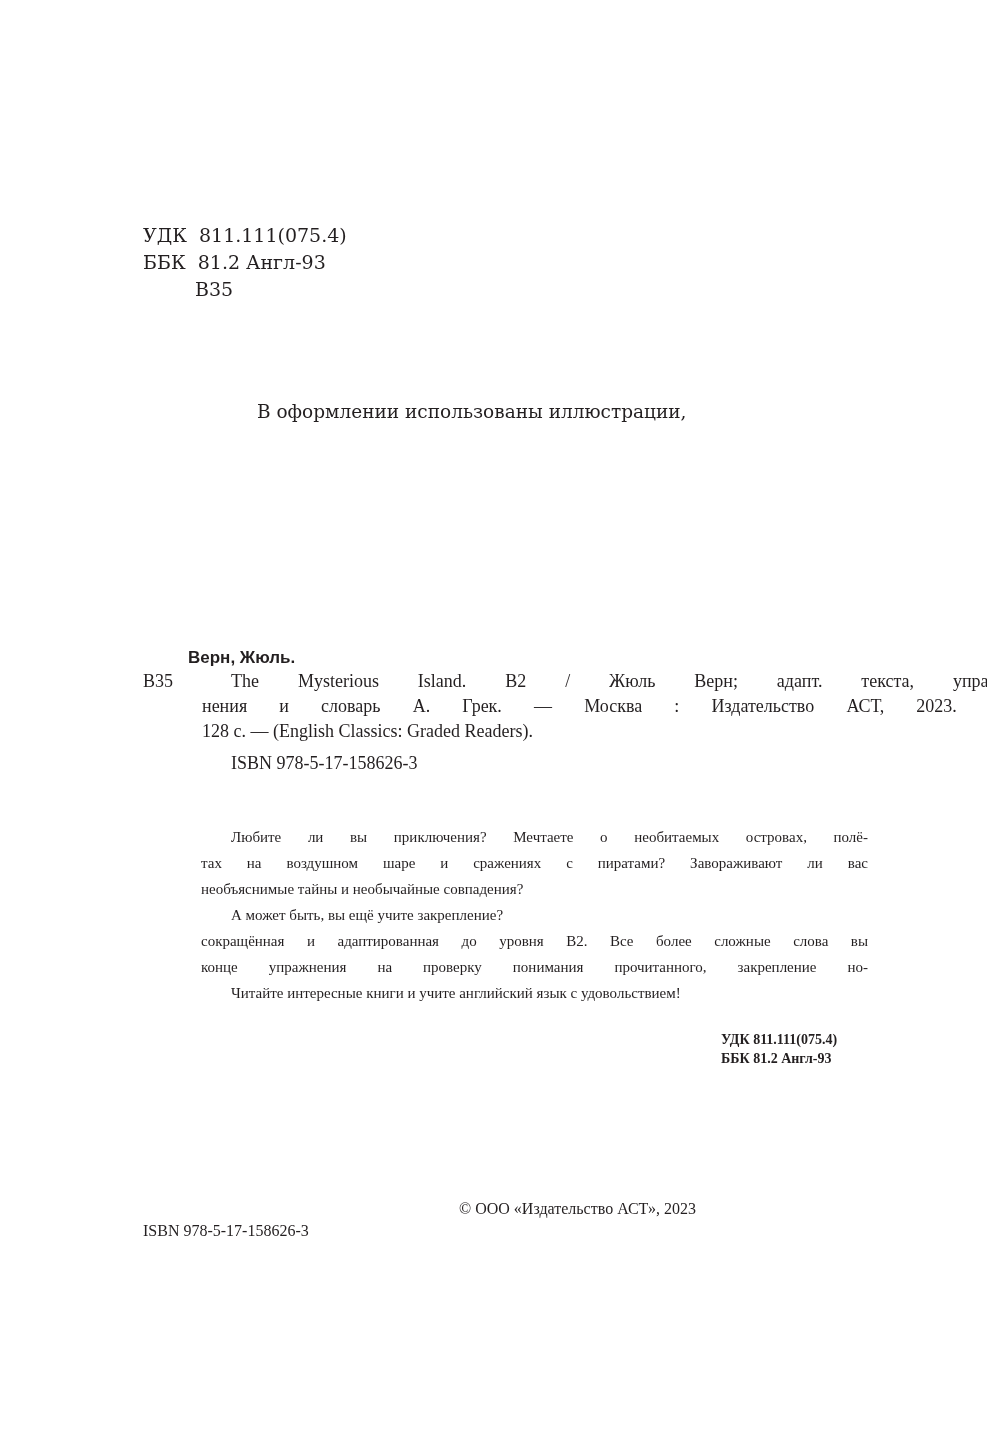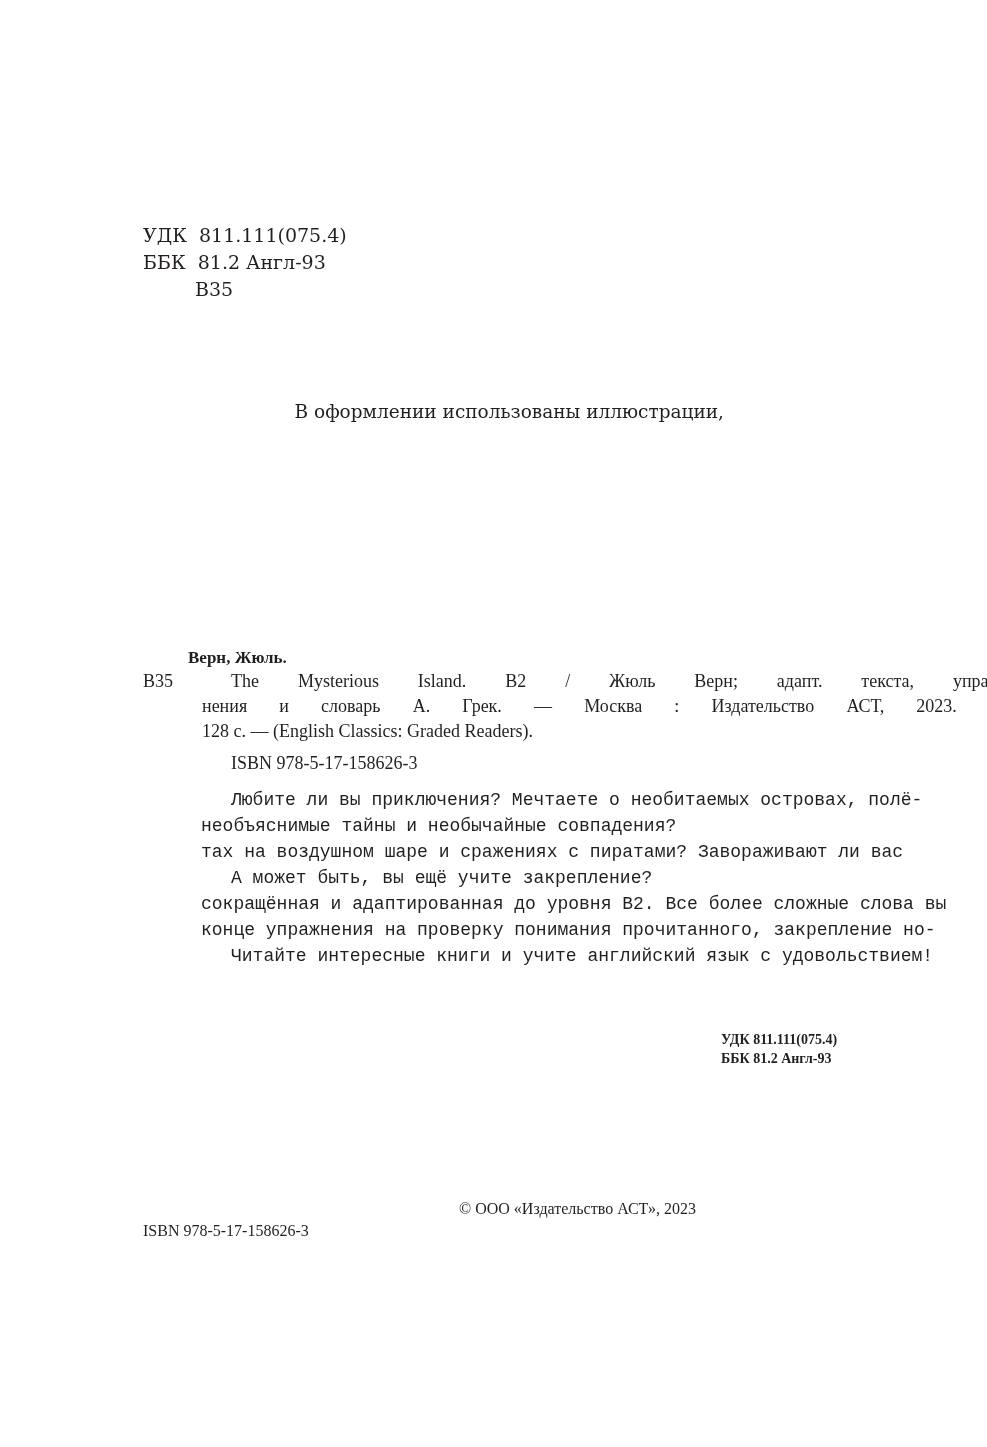--- a/index.html
+++ b/index.html
@@ -1,28 +1,28 @@
 <!DOCTYPE html>
 <html><head>
 <meta charset="utf-8">
 <style>
   html, body { margin:0; padding:0; background:#ffffff; }
   body { width:987px; height:1447px; position:relative; overflow:hidden;
          font-family:"DejaVu Serif","Liberation Serif",serif; color:#231f20; }
   .abs { position:absolute; white-space:nowrap; }
   .udk-top { left:143px; top:222px; font-size:19px; line-height:27px; }
   .udk-top .indent { padding-left:52px; }
-  .credit { left:257px; top:398px; width:467px; text-align:right; font-size:18.5px; line-height:27px; white-space:normal; }
-  .author { left:188px; top:648px; font-size:17px; font-weight:bold; font-family:Liberation Serif, serif; }
+  .credit { left:257px; top:398px; width:467px; text-align:left; font-size:18.5px; line-height:27px; white-space:normal; }
+  .author { left:188px; top:648px; font-size:17px; font-weight:bold; font-family:Liberation Sans, sans-serif; }
   .biblio { left:143px; top:669px; font-size:18px; line-height:25px; font-family:"Liberation Serif",serif; }
   .biblio .code { position:absolute; left:0; top:0; }
   .biblio .body { position:absolute; left:88px; top:0; width:776px; white-space:normal; text-align:justify; }
   .biblio .body .line { display:block; white-space:nowrap; }
   .isbn-main { left:231px; top:753px; font-size:18px; font-family:"Liberation Serif",serif; }
-  .annot { left:201px; top:787px; width:667px; font-size:18px; line-height:26px; font-family:Liberation Mono, monospace; }
+  .annot { left:201px; top:824px; width:667px; font-size:15px; line-height:26px; font-family:Liberation Serif, serif; }
   .annot .ln { display:block; white-space:nowrap; text-align:justify; text-align-last:justify; }
   .annot .ln.last { text-align-last:left; }
   .annot .ind { padding-left:30px; }
   .udk-bottom { left:721px; top:1030px; font-size:14px; line-height:19px; font-weight:bold; font-family:"Liberation Serif",serif; }
   .copy { left:459px; top:1196px; font-size:16px; line-height:26px; font-family:"Liberation Serif",serif; }
   .isbn-bottom { left:143px; top:1222px; font-size:16px; font-family:"Liberation Serif",serif; }
 </style>
 </head>
 <body>
 
@@ -44,22 +44,22 @@
     <span class="line" style="text-align:justify;text-align-last:justify;padding-left:0">The Mysterious Island. B2 / Жюль Верн; адапт. текста, упраж-</span>
     <span class="line" style="text-align:justify;text-align-last:justify;margin-left:-29px">нения и словарь А. Грек. — Москва : Издательство АСТ, 2023. —</span>
     <span class="line" style="margin-left:-29px">128 с. — (English Classics: Graded Readers).</span>
   </div>
 </div>
 
 <div class="abs isbn-main">ISBN 978-5-17-158626-3</div>
 
 <div class="abs annot" id="annot">
     <span class="ln ind">Любите ли вы приключения? Мечтаете о необитаемых островах, полё-</span>
+    <span class="ln">тах на воздушном шаре и сражениях с пиратами? Завораживают ли вас</span>
     <span class="ln last">необъяснимые тайны и необычайные совпадения?</span>
-    <span class="ln">тах на воздушном шаре и сражениях с пиратами? Завораживают ли вас</span>
     <span class="ln last ind">А может быть, вы ещё учите закрепление?</span>
     <span class="ln">сокращённая и адаптированная до уровня B2. Все более сложные слова вы</span>
     <span class="ln">конце упражнения на проверку понимания прочитанного, закрепление но-</span>
     <span class="ln last ind">Читайте интересные книги и учите английский язык с удовольствием!</span>
   </div>
 
 <div class="abs udk-bottom">
   <div>УДК 811.111(075.4)</div>
   <div>ББК 81.2 Англ-93</div>
 </div>

